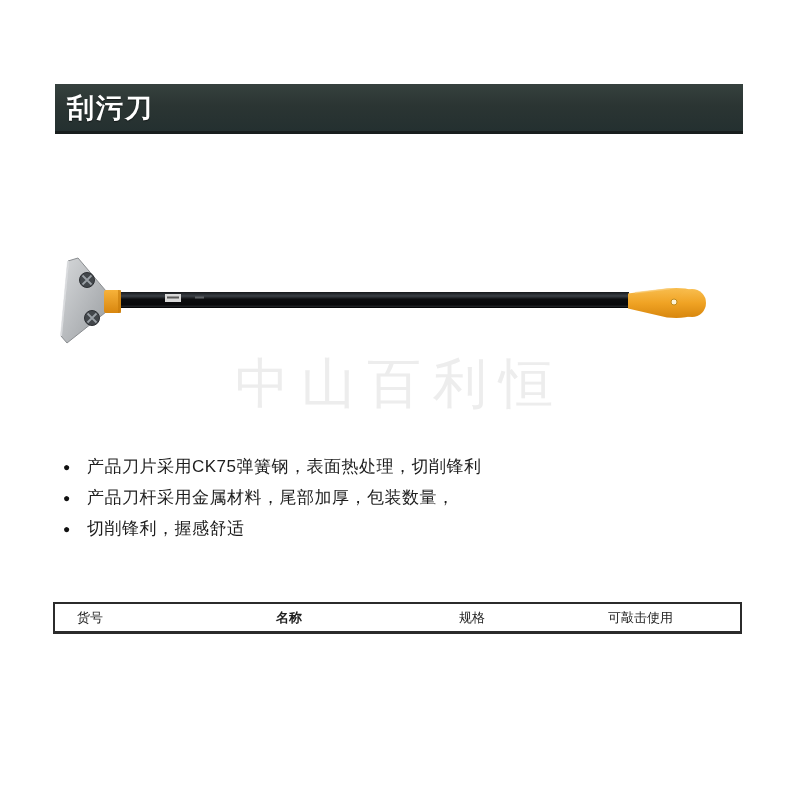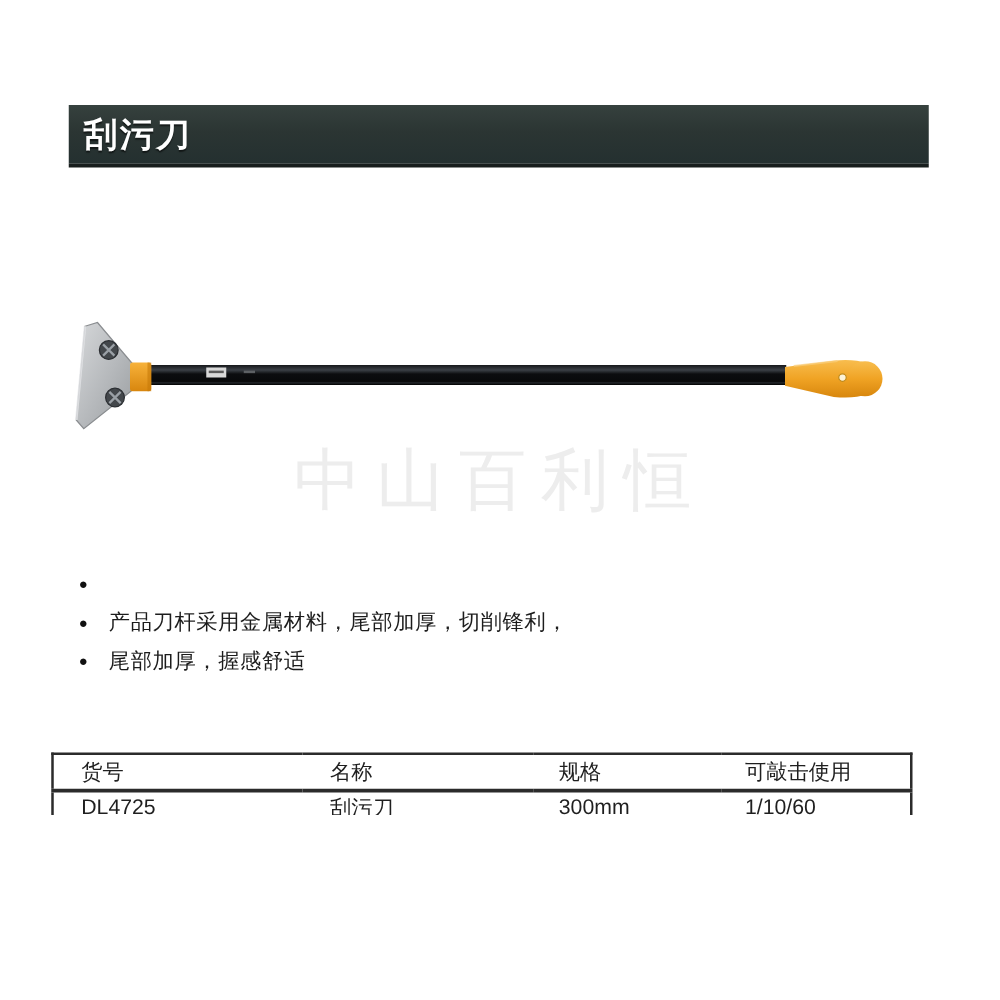--- a/index.html
+++ b/index.html
@@ -37,36 +37,36 @@
   .features li{
     display:flex;align-items:center;height:31px;
     font-size:17px;color:#1c1c1c;letter-spacing:0.5px;
   }
   .features .dot{
     width:24px;flex:0 0 24px;font-size:12px;color:#111;line-height:1;
   }
 
   
   .spec-table{
-    position:absolute;left:41px;top:602px;width:687px;
+    position:absolute;left:53px;top:602px;width:687px;
     border-collapse:collapse;table-layout:fixed;
-    font-size:17px;color:#1f1f1f;
+    font-size:13px;color:#1f1f1f;
   }
   .spec-table th,.spec-table td{
     font-weight:normal;text-align:left;vertical-align:middle;
     padding:0;white-space:nowrap;overflow:hidden;
   }
   .spec-table thead th{height:27px;}
   .spec-table tbody td{height:24px;}
   .spec-table{border:2px solid #2b2b2b;}
   .spec-table thead tr{border-bottom:3px solid #2b2b2b;}
   .spec-table tbody tr{border-bottom:3px solid #2b2b2b;}
   .spec-table tbody tr:last-child{border-bottom:2px solid #2b2b2b;}
   .spec-table .c1{padding-left:22px;}
-  .spec-table .c2{padding-left:22px;}
+  .spec-table .c2{padding-left:22px;font-weight:bold;}
   .spec-table .c3{padding-left:20px;}
   .spec-table .c4{padding-left:19px;}
 </style>
 </head>
 <body>
 
 <div class="page">
 
   <div class="header-bar">
     <span class="title">刮污刀</span>
@@ -134,49 +134,44 @@
         <path d="M580,42.8 L615,38.8" stroke="#f9cf7d" stroke-width="1.5" opacity="0.7" fill="none"></path>
       </g>
     </svg>
   </div>
 
   <div class="watermark">中山百利恒</div>
 
   <ul class="features">
     <li>
       <span class="dot">●</span>
+      <span>产品刀片采用CK75弹簧钢，表面热处理，切削锋利</span>
     </li>
     <li>
       <span class="dot">●</span>
-      <span>产品刀杆采用金属材料，尾部加厚，切削锋利，</span>
+      <span>产品刀杆采用金属材料，尾部加厚，包装数量，</span>
     </li>
     <li>
       <span class="dot">●</span>
-      <span>尾部加厚，握感舒适</span>
+      <span>切削锋利，握感舒适</span>
     </li>
   </ul>
 
   <table class="spec-table">
     <colgroup>
       <col style="width:200px">
         <col style="width:185px">
         <col style="width:150px">
         <col style="width:152px">
     </colgroup>
     <thead>
       <tr>
         <th class="c1">货号</th>
         <th class="c2">名称</th>
         <th class="c3">规格</th>
         <th class="c4">可敲击使用</th>
       </tr>
     </thead>
     <tbody>
-      <tr>
-        <td class="c1">DL4725</td>
-        <td class="c2">刮污刀</td>
-        <td class="c3">300mm</td>
-        <td class="c4">1/10/60</td>
-      </tr>
     </tbody>
   </table>
 
 </div>
 
 </body></html>

